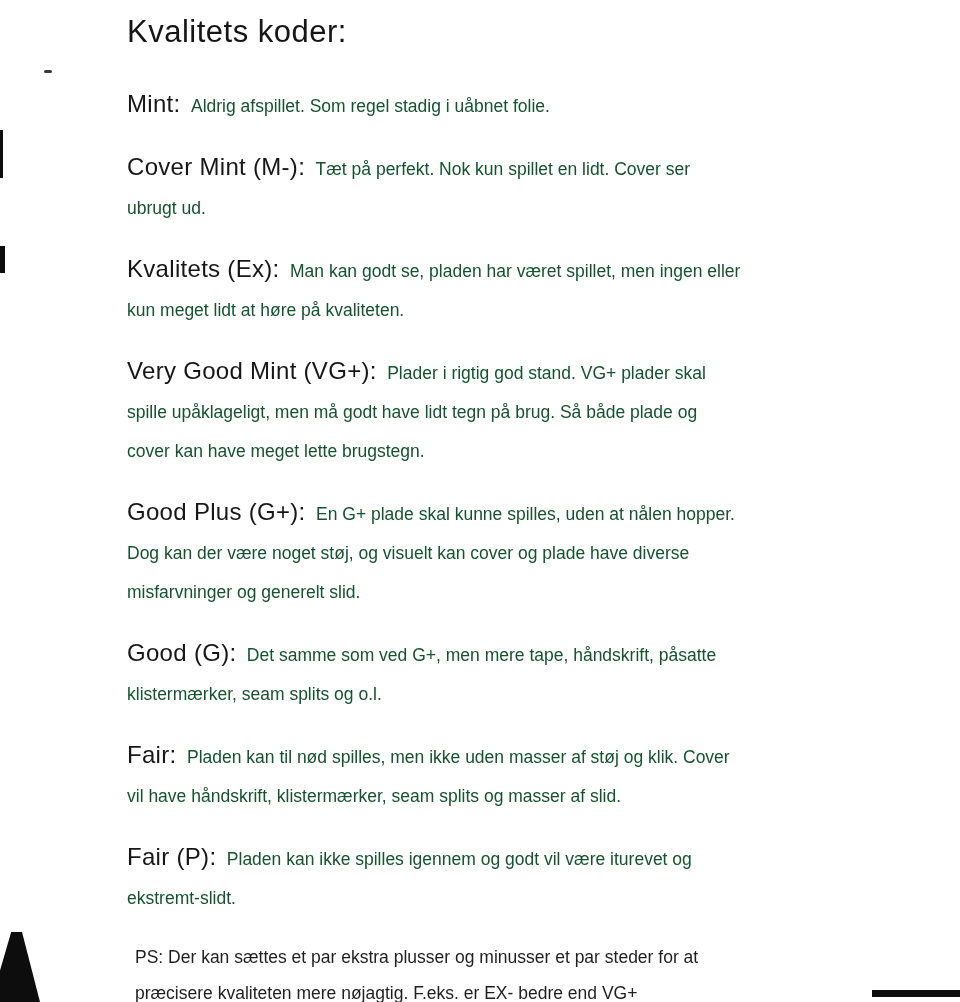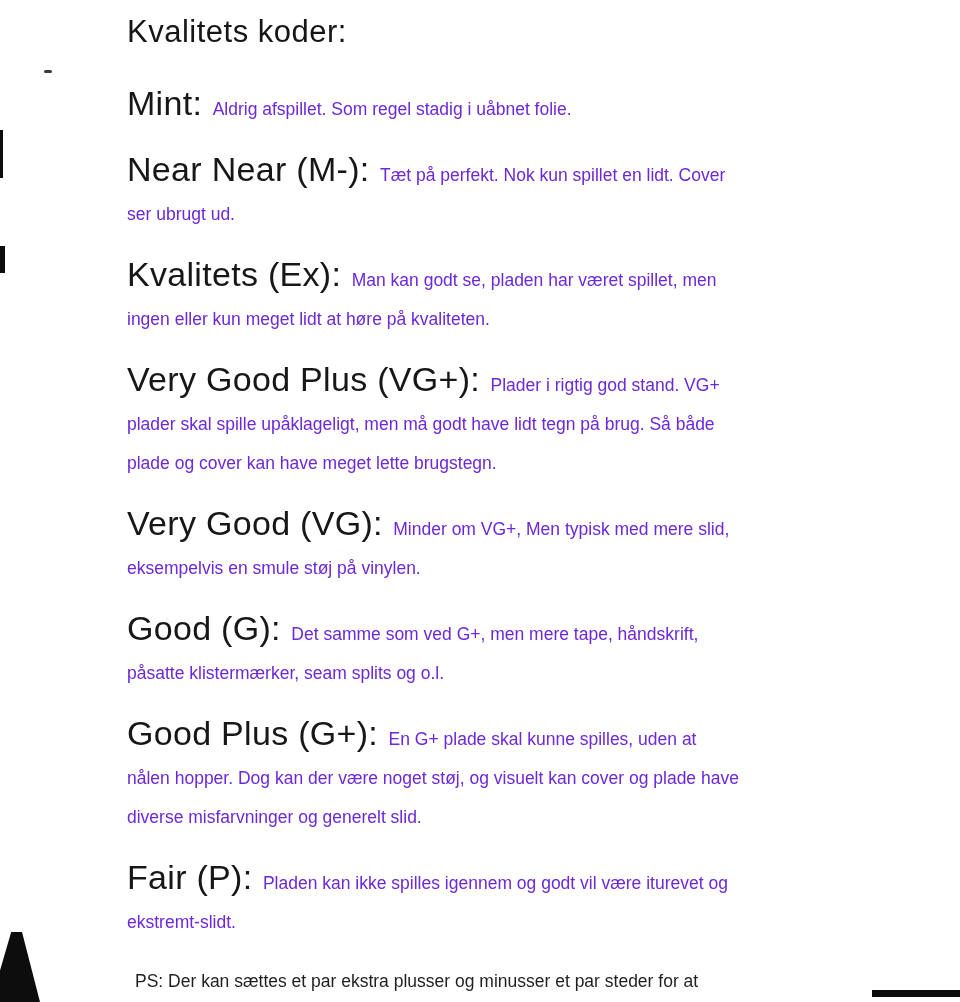--- a/index.html
+++ b/index.html
@@ -30,28 +30,28 @@
     letter-spacing: 0.5px;
     margin: 0 0 34px 0;
     color: #161616;
   }
   p.entry {
     margin: 0 0 21px 0;
     line-height: 39px;
     color: #1c1c1c;
   }
   p.entry .term {
-    font-size: 34px;
+    font-size: 24px;
     letter-spacing: 0.3px;
     color: #171717;
     margin-right: 6px;
   }
   p.entry .desc {
     font-size: 17.5px;
-    color: #6d28d9;
+    color: #14532d;
   }
   p.footnote {
     margin: 4px 0 0 8px;
     font-size: 17.5px;
     line-height: 36px;
     color: #1f1f1f;
   }
   
   .artifact {
     position: absolute;
@@ -81,49 +81,49 @@
 <div class="page">
 
   <h1 class="title">Kvalitets koder:</h1>
 
   <p class="entry">
     <span class="term">Mint:</span>
     <span class="desc">Aldrig afspillet. Som regel stadig i uåbnet folie.</span>
   </p>
 
   <p class="entry">
-    <span class="term">Near Near (M-):</span>
+    <span class="term">Cover Mint (M-):</span>
     <span class="desc">Tæt på perfekt. Nok kun spillet en lidt. Cover ser ubrugt ud.</span>
   </p>
 
   <p class="entry">
     <span class="term">Kvalitets (Ex):</span>
     <span class="desc">Man kan godt se, pladen har været spillet, men ingen eller kun meget lidt at høre på kvaliteten.</span>
   </p>
 
   <p class="entry">
-    <span class="term">Very Good Plus (VG+):</span>
+    <span class="term">Very Good Mint (VG+):</span>
     <span class="desc">Plader i rigtig god stand. VG+ plader skal spille upåklageligt, men må godt have lidt tegn på brug. Så både plade og cover kan have meget lette brugstegn.</span>
   </p>
 
+
   <p class="entry">
-    <span class="term">Very Good (VG):</span>
-    <span class="desc">Minder om VG+, Men typisk med mere slid, eksempelvis en smule støj på vinylen.</span>
+    <span class="term">Good Plus (G+):</span>
+    <span class="desc">En G+ plade skal kunne spilles, uden at nålen hopper. Dog kan der være noget støj, og visuelt kan cover og plade have diverse misfarvninger og generelt slid.</span>
   </p>
 
   <p class="entry">
     <span class="term">Good (G):</span>
     <span class="desc">Det samme som ved G+, men mere tape, håndskrift, påsatte klistermærker, seam splits og o.l.</span>
   </p>
 
   <p class="entry">
-    <span class="term">Good Plus (G+):</span>
-    <span class="desc">En G+ plade skal kunne spilles, uden at nålen hopper. Dog kan der være noget støj, og visuelt kan cover og plade have diverse misfarvninger og generelt slid.</span>
+    <span class="term">Fair:</span>
+    <span class="desc">Pladen kan til nød spilles, men ikke uden masser af støj og klik. Cover vil have håndskrift, klistermærker, seam splits og masser af slid.</span>
   </p>
-
 
   <p class="entry">
     <span class="term">Fair (P):</span>
     <span class="desc">Pladen kan ikke spilles igennem og godt vil være iturevet og ekstremt-slidt.</span>
   </p>
 
   <p class="footnote">PS: Der kan sættes et par ekstra plusser og minusser et par steder for at præcisere kvaliteten mere nøjagtig. F.eks. er EX- bedre end VG+</p>
 
 </div>
 

